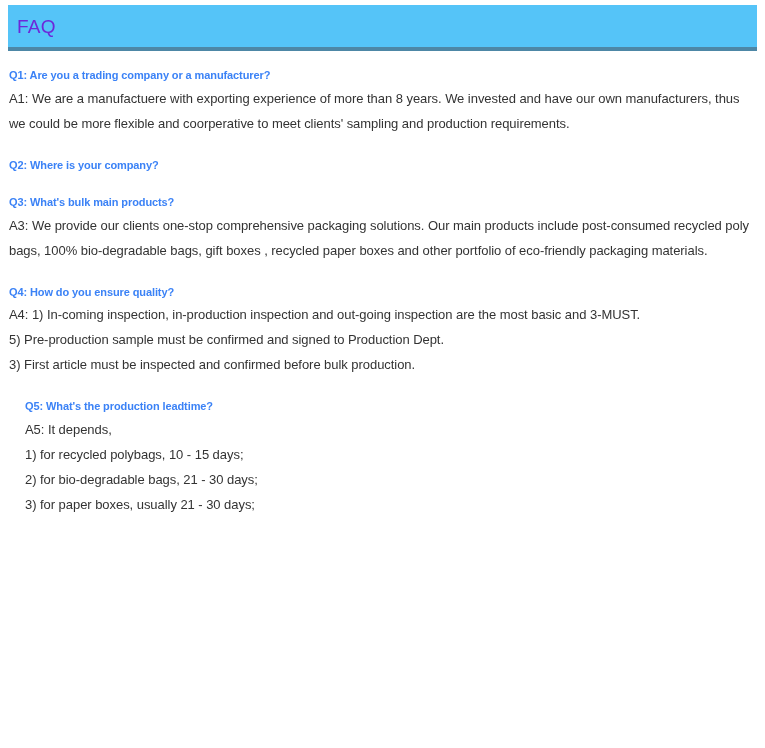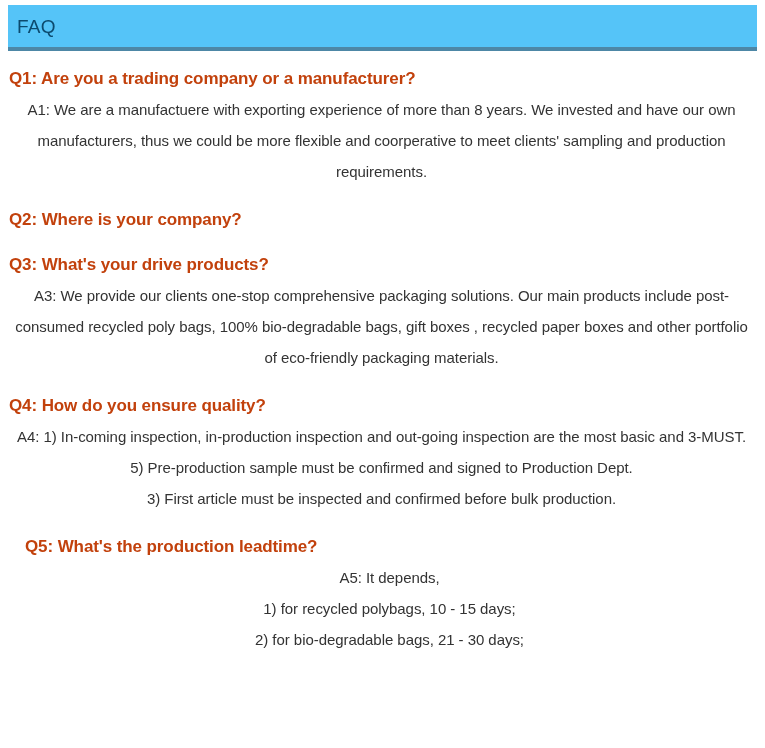--- a/index.html
+++ b/index.html
@@ -27,55 +27,54 @@
     width: 749px;
     height: 46px;
     background: #55c4f8;
     border-bottom: 4px solid #4d87a6;
     box-sizing: border-box;
     display: flex;
     align-items: center;
   }
   .faq-header-title {
     font-size: 19px;
-    color: #0c4a6e;
+    color: #6d28d9;
     font-weight: 400;
     padding-left: 9px;
     letter-spacing: 0.2px;
     line-height: 1;
   }
   
   .faq-body {
     position: absolute;
     left: 9px;
     top: 68px;
     width: 745px;
   }
   .faq-item {
     margin-bottom: 22px;
   }
   .faq-item:last-child {
     margin-bottom: 0;
     margin-left: 16px;
   }
   .faq-question {
-    color: #c2410c;
-    font-size: 17px;
+    color: #3b82f6;
+    font-size: 11px;
     font-weight: bold;
     line-height: 1.35;
     margin: 0 0 3px 0;
     letter-spacing: -0.1px;
   }
   .faq-answer {
     color: #333333;
-    font-size: 15px;
-    line-height: 31px;
+    font-size: 13px;
+    line-height: 25px;
     margin: 0;
     letter-spacing: -0.05px;
-    text-align: center;
   }
   .faq-answer-line {
     display: block;
   }
 </style>
 </head>
 <body>
 
 <div class="page">
 
@@ -87,36 +86,37 @@
       <div class="faq-item">
         <div class="faq-question">Q1: Are you a trading company or a manufacturer?</div>
         <div class="faq-answer">
           <span class="faq-answer-line">A1: We are a manufactuere with exporting experience of more than 8 years. We invested and have our own manufacturers, thus we could be more flexible and coorperative to meet clients' sampling and production requirements.</span>
         </div>
       </div>
       <div class="faq-item">
         <div class="faq-question">Q2: Where is your company?</div>
       </div>
       <div class="faq-item">
-        <div class="faq-question">Q3: What's your drive products?</div>
+        <div class="faq-question">Q3: What's bulk main products?</div>
         <div class="faq-answer">
           <span class="faq-answer-line">A3: We provide our clients one-stop comprehensive packaging solutions. Our main products include post-consumed recycled poly bags, 100% bio-degradable bags, gift boxes , recycled paper boxes and other portfolio of eco-friendly packaging materials.</span>
         </div>
       </div>
       <div class="faq-item">
         <div class="faq-question">Q4: How do you ensure quality?</div>
         <div class="faq-answer">
           <span class="faq-answer-line">A4: 1) In-coming inspection, in-production inspection and out-going inspection are the most basic and 3-MUST.</span>
           <span class="faq-answer-line">5) Pre-production sample must be confirmed and signed to Production Dept.</span>
           <span class="faq-answer-line">3) First article must be inspected and confirmed before bulk production.</span>
         </div>
       </div>
       <div class="faq-item">
         <div class="faq-question">Q5: What's the production leadtime?</div>
         <div class="faq-answer">
           <span class="faq-answer-line">A5: It depends,</span>
           <span class="faq-answer-line">1) for recycled polybags, 10 - 15 days;</span>
           <span class="faq-answer-line">2) for bio-degradable bags, 21 - 30 days;</span>
+          <span class="faq-answer-line">3) for paper boxes, usually 21 - 30 days;</span>
         </div>
       </div>
     </div>
 
 </div>
 
 </body></html>

